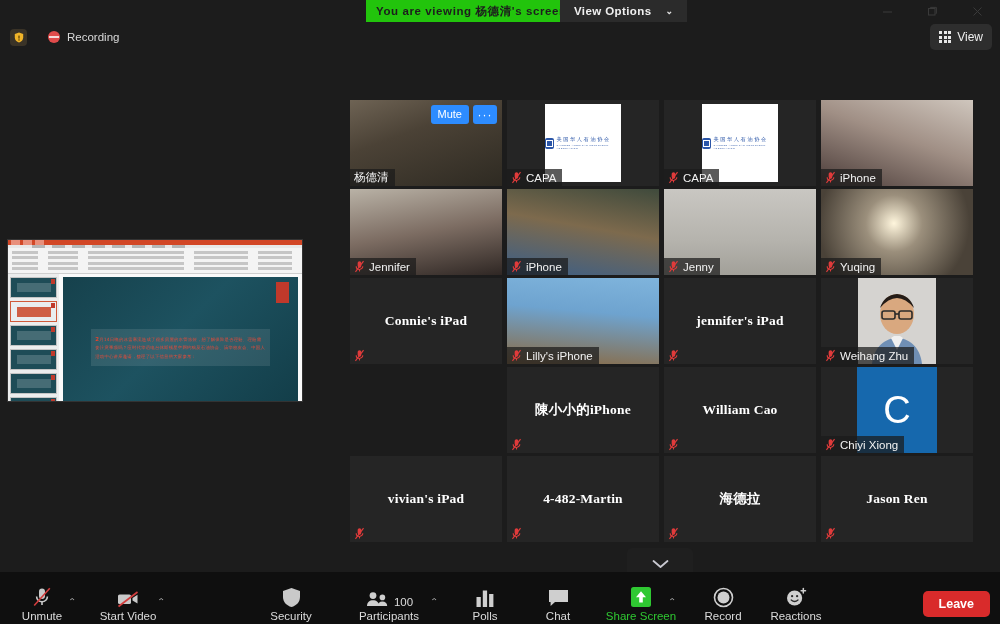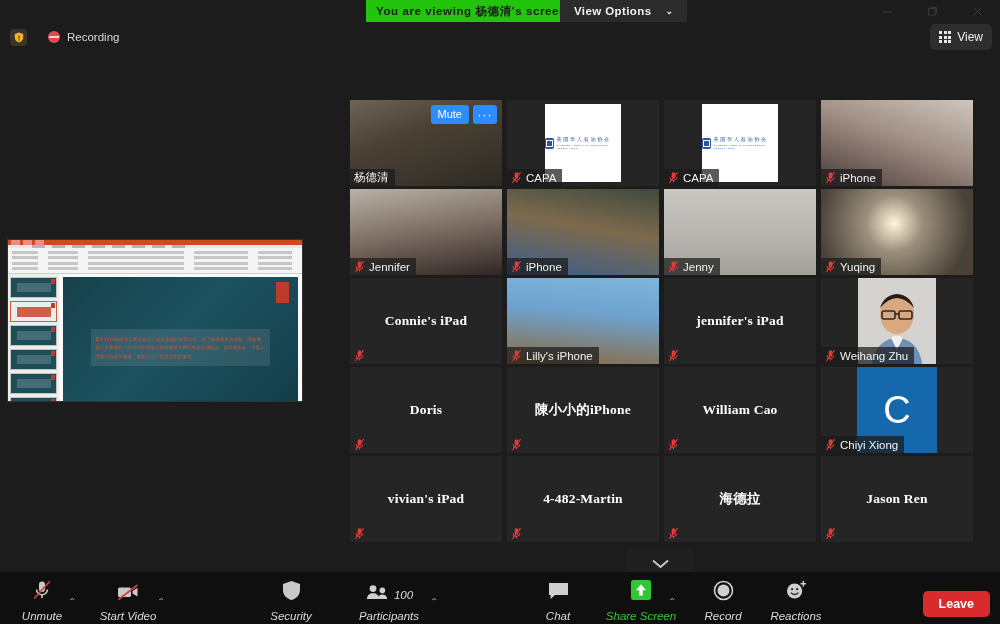--- a/index.html
+++ b/index.html
@@ -213,23 +213,22 @@
     display: flex; align-items: center; justify-content: center;
   }
 
   
   .toolbar {
     position: absolute; left: 0; bottom: 0; width: 1000px; height: 52px;
     background: #0f0f0f;
   }
   .tb-item {
     position: absolute; bottom: 2px; display: flex; flex-direction: column;
-    align-items: center; gap: 9px; color: #dcdcdc; font-size: 11.5px;
+    align-items: center; gap: 2px; color: #dcdcdc; font-size: 11.5px;
     width: 78px;
-    font-style: italic;
   }
   .tb-item .ic { height: 22px; display: flex; align-items: flex-end; justify-content: center; }
   .tb-item.green { color: #2fc832; }
   .tb-caret {
     position: absolute; bottom: 17px; color: #bdbdbd; font-size: 10px;
     transform: scaleY(.8);
   }
   .leave-btn {
     position: absolute; right: 10px; bottom: 7px; background: #d92b2b; color: #fff;
     font-size: 12.5px; font-weight: bold; border-radius: 5px; padding: 6px 16px;
@@ -543,31 +542,20 @@
         <div class="namebar">
         <svg class="mic-off" viewBox="0 0 12 14">
   <rect x="4" y="1.3" width="4" height="7" rx="2" fill="#e03b3b"></rect>
   <path d="M2.4 6.6 a3.6 3.6 0 0 0 7.2 0" fill="none" stroke="#e03b3b" stroke-width="1.2"></path>
   <line x1="6" y1="10.3" x2="6" y2="12.4" stroke="#e03b3b" stroke-width="1.2"></line>
   <line x1="1.6" y1="12.9" x2="10.4" y2="1.1" stroke="#e03b3b" stroke-width="1.2"></line>
 </svg>
           <span>Weihang Zhu</span>
       </div>
       </div>
-      <div class="tile" style="left: 0px; top: 267px;">
-        <div class="center-name">Doris</div>
-        <div class="namebar nolabel">
-          <svg class="mic-off" viewBox="0 0 12 14">
-  <rect x="4" y="1.3" width="4" height="7" rx="2" fill="#e03b3b"></rect>
-  <path d="M2.4 6.6 a3.6 3.6 0 0 0 7.2 0" fill="none" stroke="#e03b3b" stroke-width="1.2"></path>
-  <line x1="6" y1="10.3" x2="6" y2="12.4" stroke="#e03b3b" stroke-width="1.2"></line>
-  <line x1="1.6" y1="12.9" x2="10.4" y2="1.1" stroke="#e03b3b" stroke-width="1.2"></line>
-</svg>
-        </div>
-      </div>
       <div class="tile" style="left: 314px; top: 267px;">
         <div class="center-name">William Cao</div>
         <div class="namebar nolabel">
           <svg class="mic-off" viewBox="0 0 12 14">
   <rect x="4" y="1.3" width="4" height="7" rx="2" fill="#e03b3b"></rect>
   <path d="M2.4 6.6 a3.6 3.6 0 0 0 7.2 0" fill="none" stroke="#e03b3b" stroke-width="1.2"></path>
   <line x1="6" y1="10.3" x2="6" y2="12.4" stroke="#e03b3b" stroke-width="1.2"></line>
   <line x1="1.6" y1="12.9" x2="10.4" y2="1.1" stroke="#e03b3b" stroke-width="1.2"></line>
 </svg>
         </div>
@@ -690,20 +678,30 @@
           <path d="M2 15 C2 11.2 4.6 9.2 8 9.2 C11.4 9.2 14 11.2 14 15 Z" fill="#cfcfcf"></path>
           <circle cx="17.4" cy="6.4" r="2.8" fill="#cfcfcf"></circle>
           <path d="M12.6 15 C12.6 11.9 14.7 10.4 17.4 10.4 C20.1 10.4 22.2 11.9 22.2 15 Z" fill="#cfcfcf"></path>
         </svg>
         <span class="pcount">100</span>
       </span>
       <span>Participants</span>
     </div>
     <span class="tb-caret" style="left:430px">⌃</span>
 
+    <div class="tb-item" style="left:446px">
+      <span class="ic">
+        <svg width="20" height="19" viewBox="0 0 20 19">
+          <rect x="1.5" y="8" width="4.3" height="10" fill="#cfcfcf"></rect>
+          <rect x="7.8" y="1.5" width="4.3" height="16.5" fill="#cfcfcf"></rect>
+          <rect x="14.1" y="5" width="4.3" height="13" fill="#cfcfcf"></rect>
+        </svg>
+      </span>
+      <span>Polls</span>
+    </div>
 
     <div class="tb-item" style="left:519px">
       <span class="ic">
         <svg width="23" height="20" viewBox="0 0 23 20">
           <path d="M2 2 H21 V14 H8 L3.6 18 V14 H2 Z" fill="#cfcfcf"></path>
         </svg>
       </span>
       <span>Chat</span>
     </div>
 

